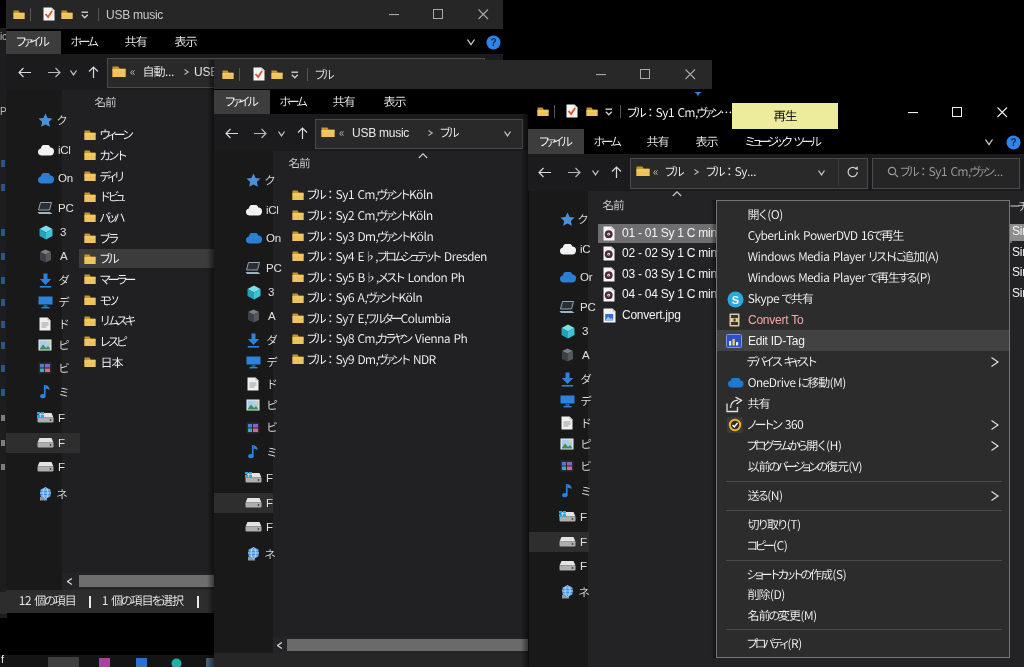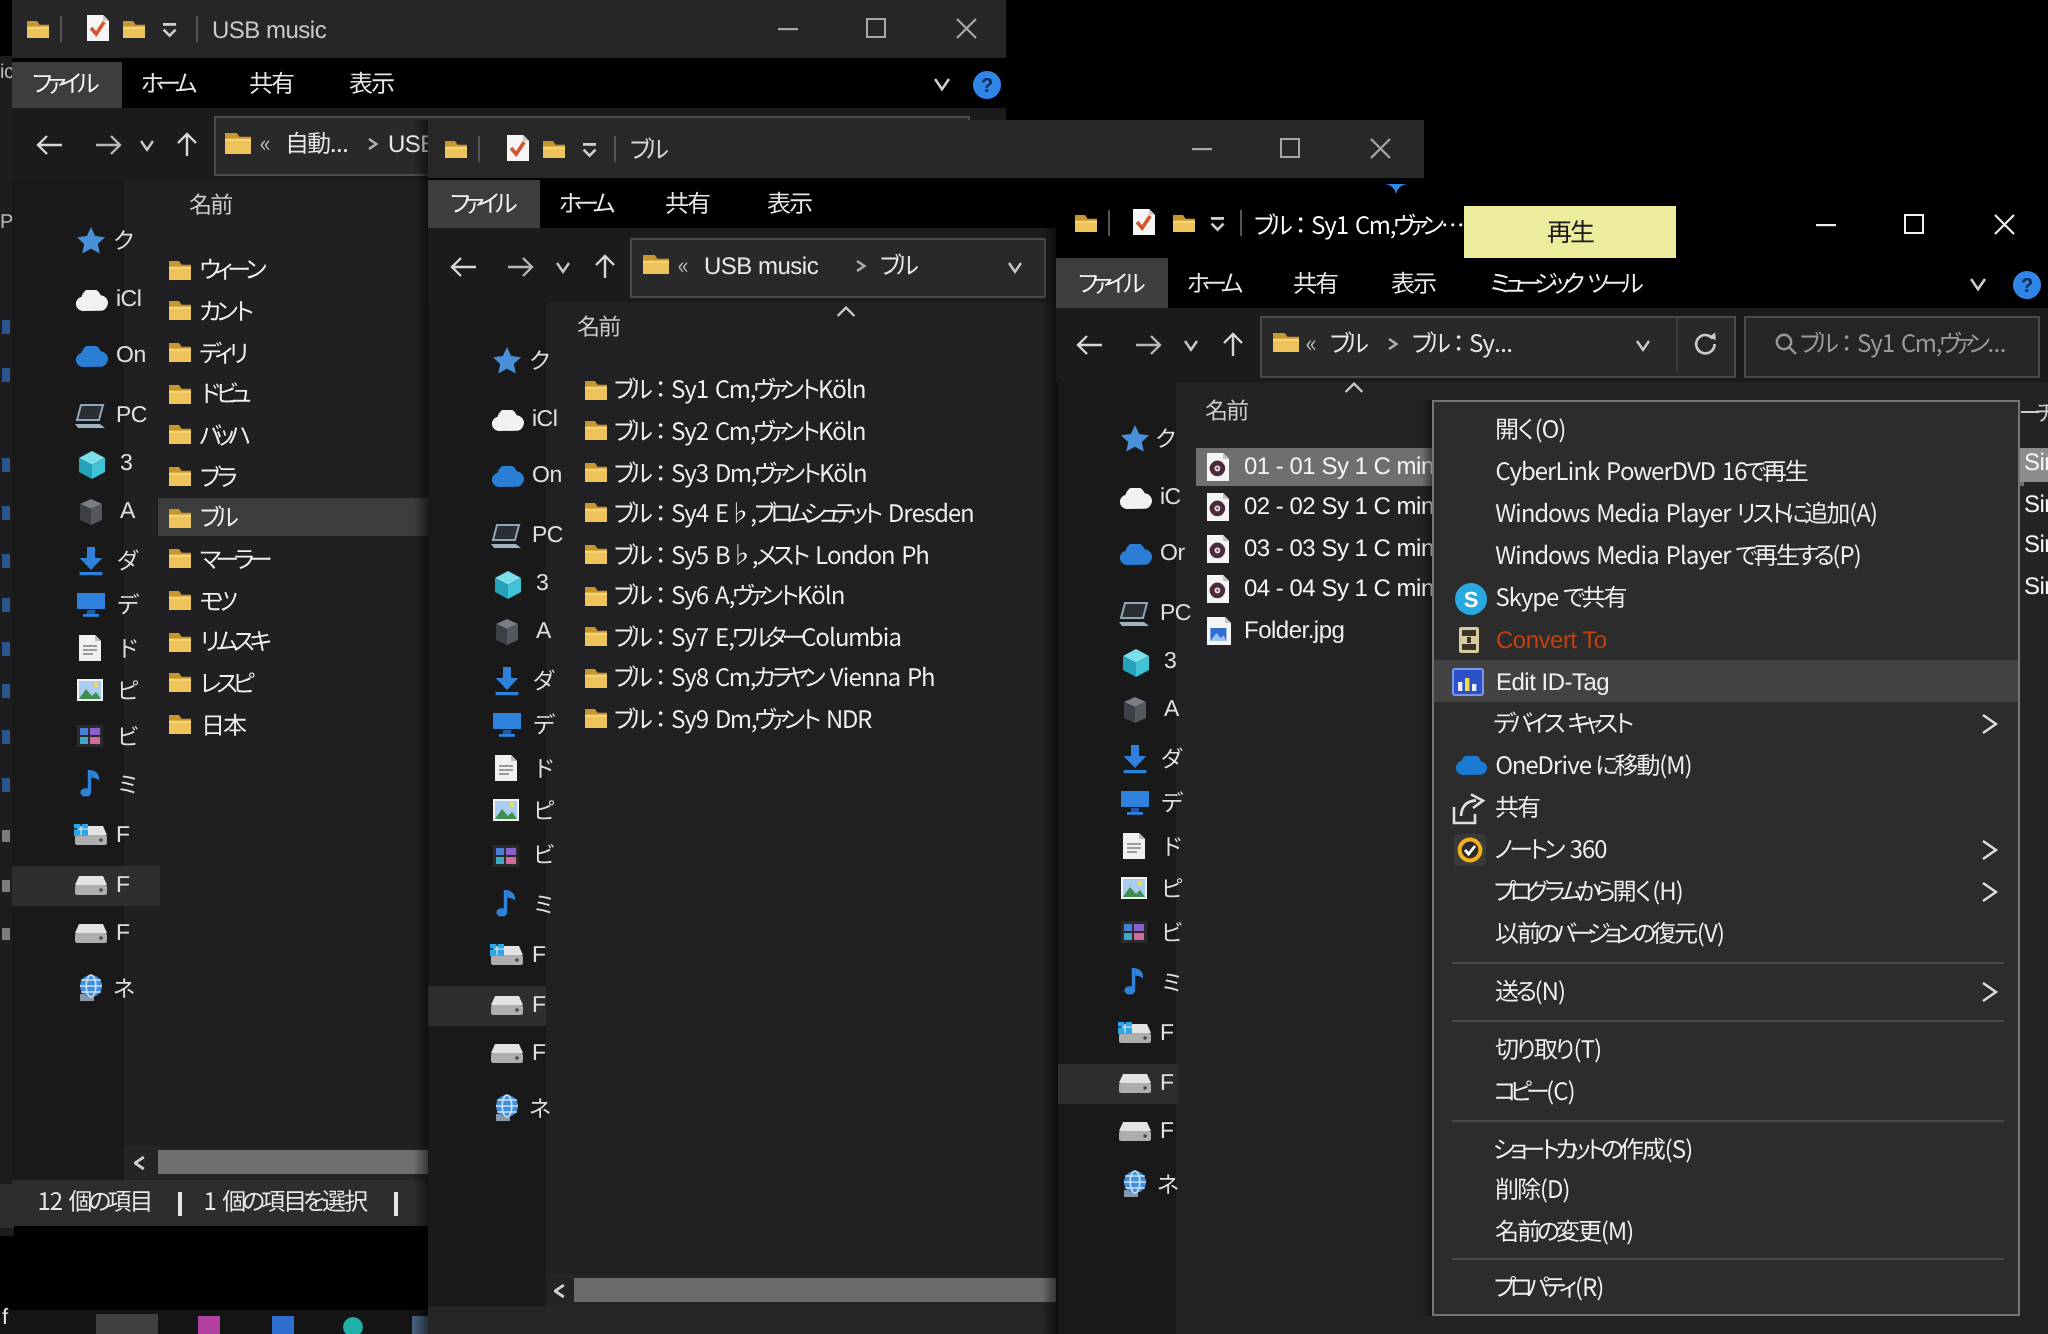--- a/index.html
+++ b/index.html
@@ -1332,21 +1332,21 @@
     <circle cx="5.7" cy="8.2" r="1.4" fill="#e8e0e4"></circle>
     <circle cx="5.7" cy="8.2" r="0.55" fill="#4c2a3e"></circle>
   </svg>
 <div class="lt" style="left:622px;top:286.2px;color:#f5f5f5;font-size:12px;">04 - 04 Sy 1 C min</div>
 <svg class="ab" style="left:603px;top:307.5px" width="13" height="15">
     <path d="M0.5,0.5 h9 l3,3 v11 h-12 z" fill="#f5f5f5"></path>
     <path d="M9.5,0.5 l3,3 h-3 z" fill="#c4c4c4"></path>
     <rect x="2.2" y="6" width="8" height="6.5" fill="#2f6fd0"></rect>
     <path d="M2.2,12.5 L5.2,8.5 L7.4,11 L8.8,9.8 L10.2,12.5 z" fill="#9cc4ee"></path>
   </svg>
-<div class="lt" style="left:622px;top:306.5px;color:#f0f0f0;font-size:12px;">Folder.jpg</div>
+<div class="lt" style="left:622px;top:306.5px;color:#f0f0f0;font-size:12px;">Convert.jpg</div>
 <svg class="jr" style="left:1011.0px;top:197.7px" width="16.1" height="16.7">
     <g transform="translate(0,12.42) scale(0.01150,-0.01150)" fill="#cfcfcf">
       <use href="#q5" x="-150"></use>
       <use href="#q103" x="550"></use>
     </g>
   </svg>
 <div class="ab" style="left:1010px;top:224px;width:14px;height:17px;background:#8d8d8d;"></div>
 <div class="lt" style="left:1012px;top:223.0px;color:#f5f5f5;font-size:12px;">Sin</div>
 <div class="lt" style="left:1012px;top:243.5px;color:#f5f5f5;font-size:12px;">Sin</div>
 <div class="lt" style="left:1012px;top:264.0px;color:#f5f5f5;font-size:12px;">Sin</div>
@@ -1763,21 +1763,21 @@
       <use href="#q18" x="2550"></use>
       <use href="#q106" x="3286"></use>
       <use href="#q98" x="3585"></use>
       <use href="#q108" x="4180"></use>
     </g>
   </svg>
 <div class="ab" style="left:726px;top:481px;width:276px;height:1px;background:#4a4a4a;"></div>
 <div class="ab" style="left:726px;top:510px;width:276px;height:1px;background:#4a4a4a;"></div>
 <div class="ab" style="left:726px;top:559.5px;width:276px;height:1px;background:#4a4a4a;"></div>
 <div class="ab" style="left:726px;top:629px;width:276px;height:1px;background:#4a4a4a;"></div>
-<div class="lt" style="left:748px;top:311.5px;color:#c2410c;font-size:12px;">Convert To</div>
+<div class="lt" style="left:748px;top:311.5px;color:#fca5a5;font-size:12px;">Convert To</div>
 <div class="lt" style="left:748px;top:332.5px;color:#f0f0f0;font-size:12px;">Edit ID-Tag</div>
 <svg class="ab" style="left:727px;top:291px" width="17" height="17">
     <circle cx="8.5" cy="8.5" r="8" fill="#28a9e0"></circle>
     <text x="8.5" y="12.5" font-family="Liberation Sans" font-size="11" font-weight="bold" fill="#fff" text-anchor="middle">S</text>
   </svg>
 <svg class="ab" style="left:729px;top:313px" width="11" height="14">
     <rect x="0.5" y="0.5" width="10" height="13" rx="1" fill="#d8cba0"></rect>
     <rect x="2" y="2" width="7" height="3" fill="#3a3428"></rect>
     <rect x="2" y="9" width="7" height="3" fill="#3a3428"></rect>
     <rect x="4.5" y="5.5" width="2" height="3" fill="#3a3428"></rect>

